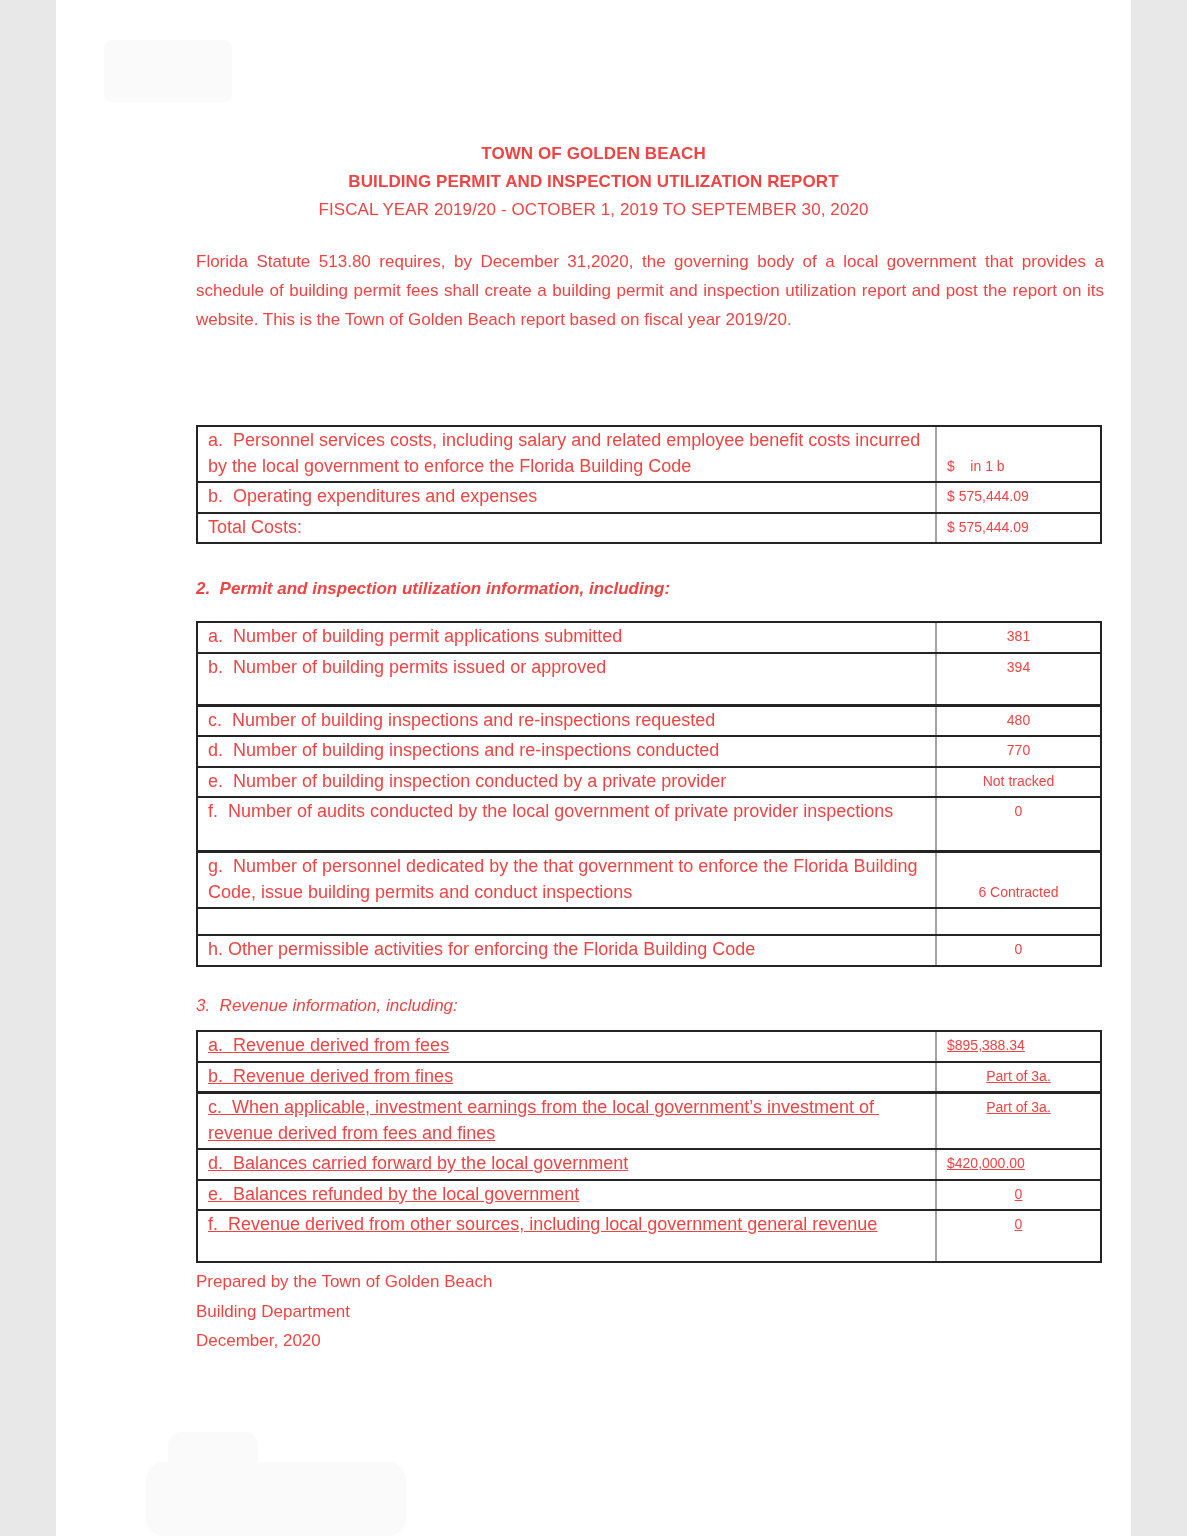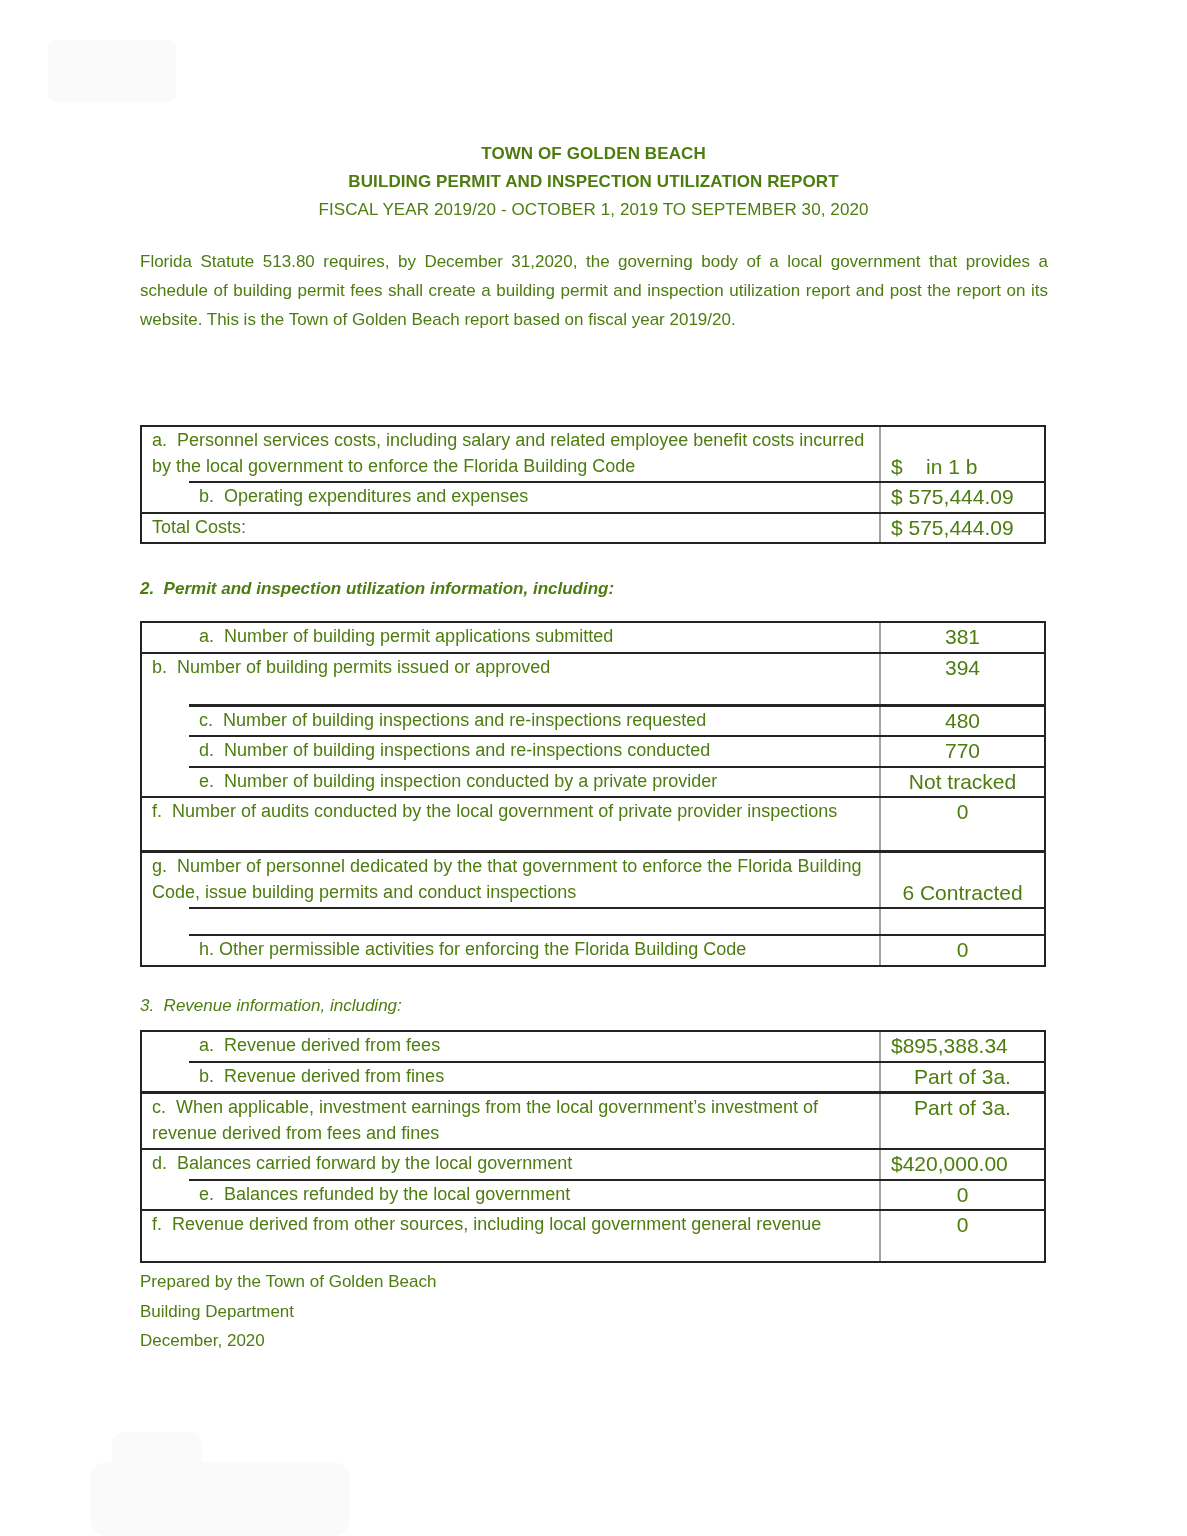--- a/index.html
+++ b/index.html
@@ -1,24 +1,24 @@
 <!DOCTYPE html>
 <html><head>
 <meta charset="utf-8">
 <style>
   html, body { margin: 0; padding: 0; background: #e8e8e8; }
   * { box-sizing: border-box; }
   .page {
     position: relative;
-    width: 1187px;
+    width: 1075px;
     height: 1536px;
     margin: 0 auto;
     background: #ffffff;
     font-family: "Liberation Sans", "DejaVu Sans", sans-serif;
-    color: #4d7c0f;
+    color: #ef4444;
     overflow: hidden;
   }
   
   .artifact { position: absolute; background: #fafafa; border-radius: 8px; }
   .art-tl  { left: 48px;  top: 40px;   width: 128px; height: 62px; }
   .art-bl1 { left: 112px; top: 1432px; width: 90px;  height: 40px; border-radius: 14px; }
   .art-bl2 { left: 90px;  top: 1462px; width: 260px; height: 74px; border-radius: 18px; }
 
   .doc-header {
     position: absolute; left: 0; right: 0; top: 140px;
@@ -42,43 +42,43 @@
   .sec2-h { top: 574px; font-weight: bold; }
   .sec3-h { top: 991px; }
 
   .tbl {
     position: absolute; left: 140px; width: 906px;
     border: 2px solid #242424;
     background: #ffffff;
   }
   .tbl1 { top: 425px; }
   .tbl2 { top: 621px; }
-  .tbl3 { top: 1030px; }
+  .tbl3 { top: 1030px; text-decoration: underline; }
 
   .row { display: flex; border-top: 2px solid #242424; }
   .row:first-child { border-top: none; }
   .row.thick-top { border-top: 3px solid #242424; }
 
   .rh26 { min-height: 26px; }
-  .rh27 { min-height: 27px; margin-left: 47px; }
+  .rh27 { min-height: 27px; }
   .rh52 { min-height: 52px; }
   .rh53 { min-height: 53px; }
   .rh54 { min-height: 54px; }
 
   .cell-label {
     flex: 1 1 auto;
     border-right: 2px solid #a3a3a3;
     padding: 1px 10px 2px 10px;
     font-size: 18px; line-height: 25.5px;
     white-space: pre-wrap;
   }
   .cell-value {
     width: 163px; flex: 0 0 163px;
     padding: 1px 16px 2px 10px;
-    font-size: 21px; line-height: 25.5px;
+    font-size: 14px; line-height: 25.5px;
     display: flex; align-items: flex-start; justify-content: flex-start;
     white-space: pre-wrap;
   }
   .v-center { justify-content: center; text-align: center; padding-left: 4px; padding-right: 4px; }
   .v-bottom { align-items: flex-end; }
 
   .doc-footer {
     position: absolute; left: 140px; top: 1267px; width: 908px;
     font-size: 17px; line-height: 29.5px;
   }

